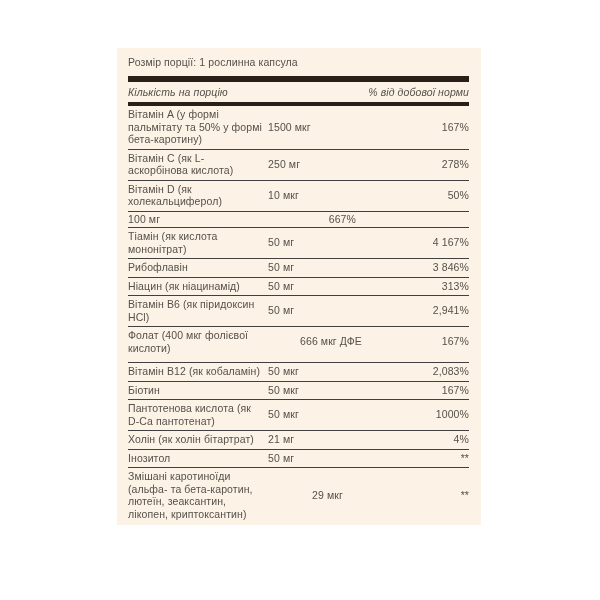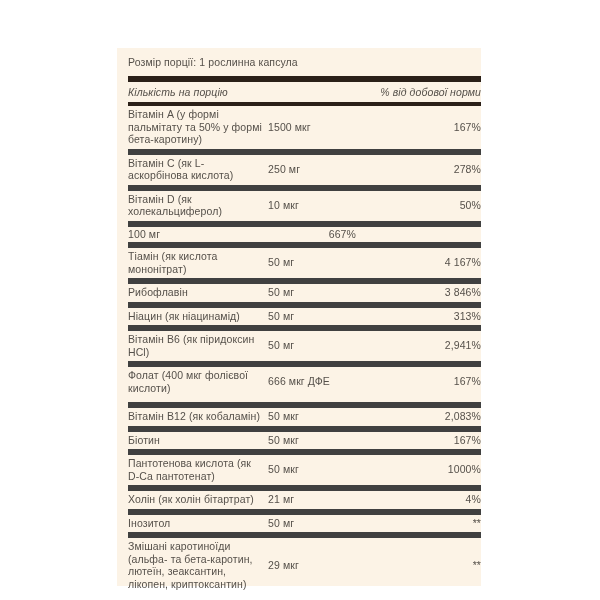--- a/index.html
+++ b/index.html
@@ -4,51 +4,51 @@
 <style>
   html,body{margin:0;padding:0;}
   body{
     width:600px;height:600px;position:relative;
     background:#ffffff;
     font-family:"Liberation Sans","DejaVu Sans",sans-serif;
     color:#55504a;
     -webkit-font-smoothing:antialiased;
   }
   .panel{
-    position:absolute;left:117px;top:48px;width:364px;height:538px;
+    position:absolute;left:117px;top:48px;width:364px;height:477px;
     background:#fcf3e6;
     box-sizing:border-box;
-    padding:4px 0 8px 11px;
+    padding:4px 12px 8px 11px;
   }
   .serving-line{
     font-size:10.5px;line-height:12.5px;
     padding:4px 0 7px 0;
     letter-spacing:.1px;
   }
   .bar-thick{height:6px;background:#2b2018;}
   .bar-thin{height:4px;background:#2b2018;}
   .header-row{
     display:flex;justify-content:space-between;align-items:center;
     font-size:10.5px;line-height:12.5px;
     padding:4px 0 4px 0;
     letter-spacing:.1px;
     font-style:italic;
   }
   .rows{display:block;}
   .row{
     display:grid;
     grid-template-columns:140px 88px 1fr;
     align-items:center;
-    border-bottom:6px solid #404040;
+    border-bottom:1px solid #404040;
     padding:1px 0 2px 0;
     font-size:10.5px;
     letter-spacing:.1px;
   }
-  .row:last-child{border-bottom:none;}
-  .rows .row:nth-child(9){padding-bottom:7px;}
+  .row:last-child{border-bottom:none;gap:44px;}
+  .rows .row:nth-child(9){padding-bottom:7px;gap:32px;}
   .cell-name{line-height:12.5px;padding:1px 4px 1px 0;}
   .cell-amount{text-align:left;line-height:12.5px;}
   .cell-dv{text-align:right;line-height:12.5px;}
 </style>
 </head>
 <body>
 
 <div class="panel">
 
   <div class="serving-line">Розмір порції: 1 рослинна капсула</div>

